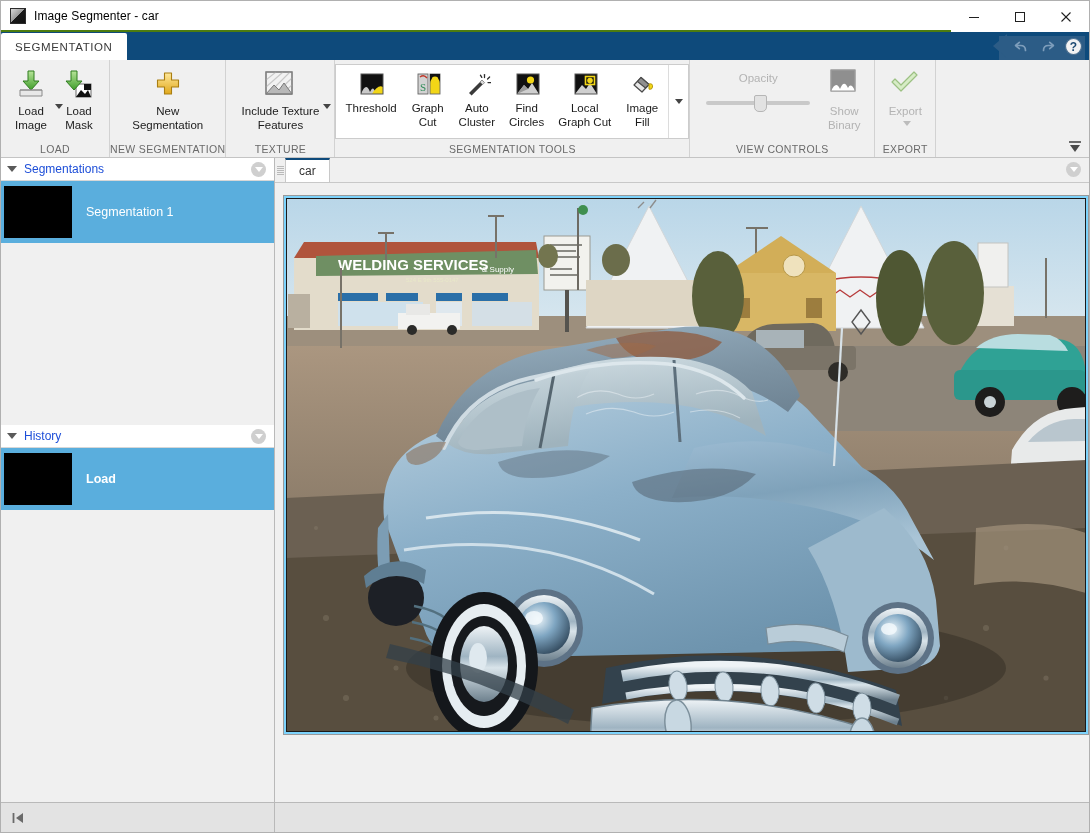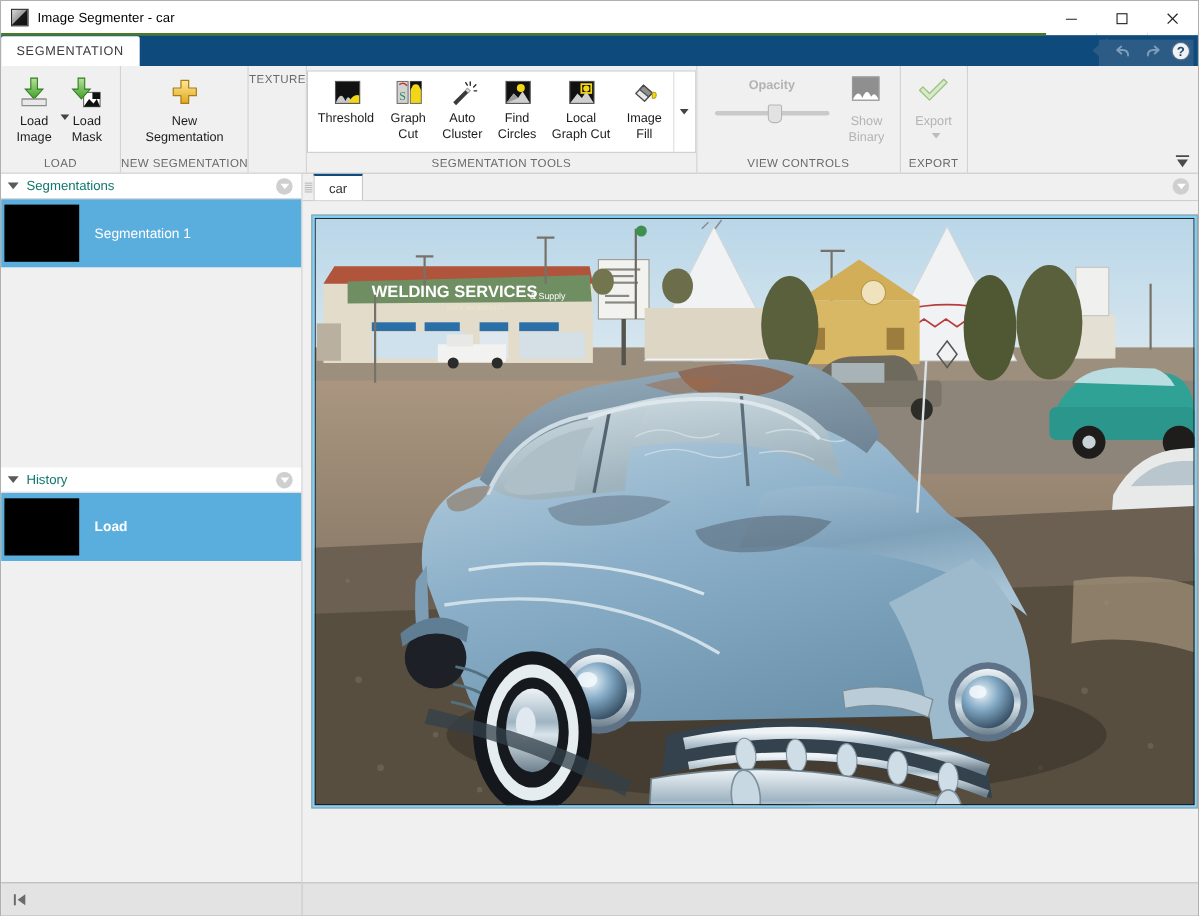--- a/index.html
+++ b/index.html
@@ -116,21 +116,21 @@
     margin: 4px 0 0 0; display: flex; align-items: flex-start;
     height: 76px;
   }
   .toolpanel .tools { display: flex; padding: 4px 2px 0 2px; }
   .toolpanel .more {
     width: 20px; align-self: stretch; border-left: 1px solid #dcdcdc;
     display: flex; align-items: center; justify-content: center;
   }
 
   .opacity-wrap { display:flex; flex-direction:column; align-items:center; padding: 8px 10px 0 10px; }
-  .opacity-wrap .olabel { font-size: 11.5px; color:#b3b3b3; margin-bottom: 10px; font-weight: bold; }
+  .opacity-wrap .olabel { font-size: 11.5px; color:#b3b3b3; margin-bottom: 10px; }
   .slider { width: 104px; height: 18px; position: relative; }
   .slider .track {
     position:absolute; top: 7px; left:0; right:0; height: 4px;
     background: #c9c9c9; border-radius: 2px;
   }
   .slider .knob {
     position:absolute; top: 1px; left: 48px; width: 13px; height: 17px;
     background: #e2e2e2; border: 1px solid #b6b6b6; border-radius: 2px 2px 5px 5px;
   }
 
@@ -154,21 +154,21 @@
     height: 23px; min-height:23px; background: #ffffff;
     display: flex; align-items: center;
     border-bottom: 1px solid #d7d7d7;
     padding-left: 6px; position: relative;
   }
   .panel-header .tri {
     width: 0; height: 0; margin-right: 7px;
     border-left: 5px solid transparent; border-right: 5px solid transparent;
     border-top: 6px solid #5a5a5a;
   }
-  .panel-header .ptitle { font-size: 12px; color: #0f766e; }
+  .panel-header .ptitle { font-size: 12px; color: #1d4ed8; }
   .panel-header .hdr-btn {
     position: absolute; right: 8px; top: 4px;
     width: 15px; height: 15px; border-radius: 50%;
     background: #cfcfcf; display:flex; align-items:center; justify-content:center;
   }
   .panel-header .hdr-btn i {
     width:0;height:0;border-left:4px solid transparent;border-right:4px solid transparent;
     border-top:5px solid #fff; display:block;
   }
   .panel-body { background:#f0f0f0; overflow:hidden; }
@@ -341,20 +341,40 @@
           </div>
           <div class="lbl">New
 Segmentation</div>
           <span class="caret-dn" style="position:absolute;left:209px;top:44px;"></span>
         </div>
       </div>
       <div class="gtitle">NEW SEGMENTATION</div>
     </div>
 
     <div class="rgroup bordered">
+      <div class="gbody">
+        <div class="rbtn" style="min-width:96px;">
+          <div class="icon32">
+            <svg width="30" height="30" viewBox="0 0 30 30">
+              <rect x="2" y="4" width="26" height="22" fill="#f2f2f2" stroke="#808080" stroke-width="1.2"></rect>
+              <g stroke="#c8c8c8" stroke-width="1.1">
+                <line x1="2" y1="12" x2="12" y2="4"></line>
+                  <line x1="2" y1="19" x2="19" y2="4"></line>
+                <line x1="4" y1="26" x2="26" y2="4"></line>
+                  <line x1="11" y1="26" x2="28" y2="10"></line>
+                <line x1="18" y1="26" x2="28" y2="17"></line>
+              </g>
+              <path d="M2 26 l8 -9 5 5 5 -7 8 11 z" fill="#b8b8b8" stroke="#7a7a7a" stroke-width="1"></path>
+              <rect x="2" y="4" width="26" height="22" fill="none" stroke="#808080" stroke-width="1.2"></rect>
+            </svg>
+          </div>
+          <div class="lbl">Include Texture
+Features</div>
+        </div>
+      </div>
       <div class="gtitle">TEXTURE</div>
     </div>
 
     <div class="rgroup bordered" style="padding-top:0;">
       <div class="toolpanel">
         <div class="tools">
           <div class="rbtn">
             <div class="icon24">
               <svg width="26" height="24" viewBox="0 0 26 24">
                 <rect x="2" y="1" width="22" height="20" fill="#111"></rect>

